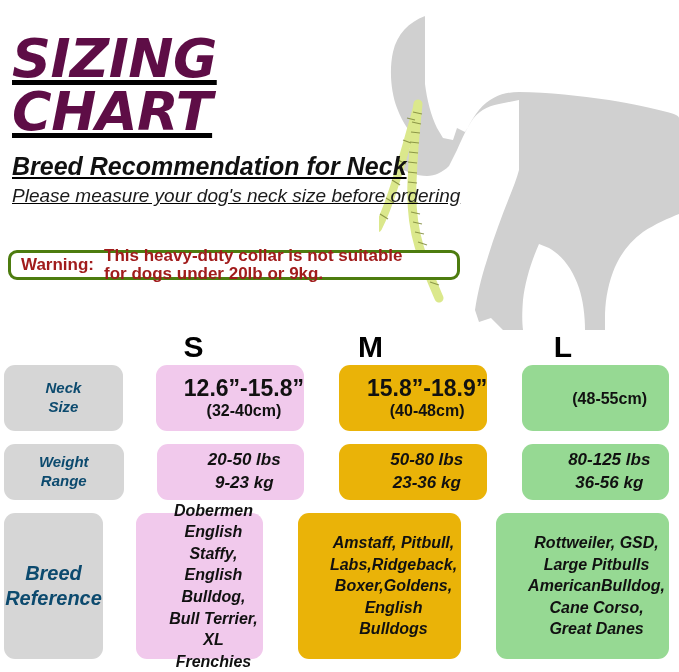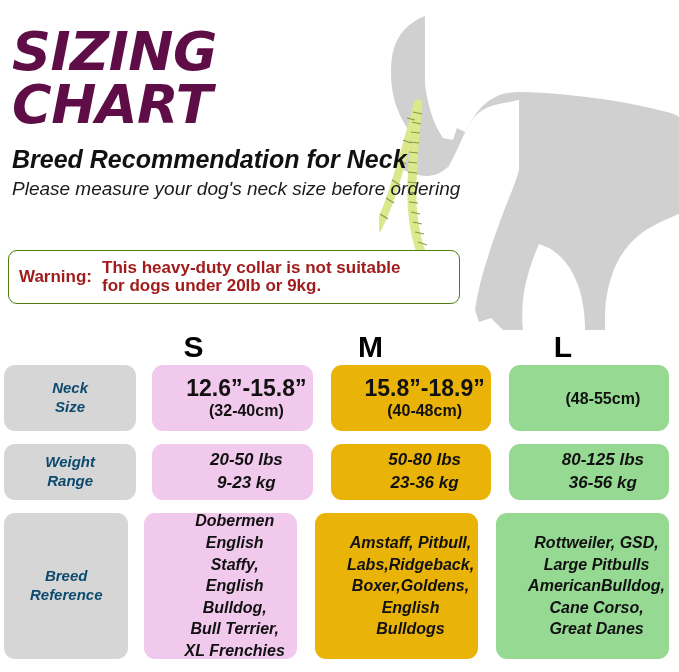--- a/index.html
+++ b/index.html
@@ -24,23 +24,24 @@
     width: 300px;
     height: 330px;
     z-index: 0;
     pointer-events: none;
   }
 
   
   #header-block {
     position: absolute;
     left: 12px;
-    top: 26px;
+    top: 33px;
     z-index: 2;
     width: 470px;
+    text-decoration: underline;
   }
   #sizing-title {
     font-family: "DejaVu Sans", sans-serif;
     font-weight: bold;
     font-style: italic;
     font-size: 54px;
     line-height: 0.98em;
     letter-spacing: -0.5px;
     color: #5e0d46;
     margin: 0;
@@ -64,23 +65,23 @@
     color: #1a1a1a;
     margin: 5px 0 0 0;
   }
 
   
   #warning-box {
     position: absolute;
     left: 8px;
     top: 250px;
     width: 452px;
-    height: 54px;
+    height: 30px;
     box-sizing: border-box;
-    border: 1px solid #4d7c0f;
+    border: 3px solid #4d7c0f;
     border-radius: 9px;
     background: #ffffff;
     display: flex;
     align-items: center;
     padding: 0 6px 0 10px;
     z-index: 3;
   }
   #warning-label {
     font-family: "Liberation Sans", sans-serif;
     font-weight: bold;
@@ -149,21 +150,21 @@
     font-size: 15px;
     line-height: 1.25em;
     color: #0c4a6e;
     white-space: pre-line;
     flex: 1;
   }
   .cell-s { background: #f1c9ec; }
   .cell-m { background: #eab308; }
   .cell-l { background: #96d993; }
   .cell-data {
-    margin: 3px 10px 3px 8px;
+    margin: 3px 10px 3px 25px;
     flex: 1;
     padding-left: 28px;
   }
 
   
   #neck-row { height: 72px; }
   .neck-main {
     font-family: "Liberation Sans", sans-serif;
     font-weight: bold;
     font-size: 23px;
@@ -196,21 +197,21 @@
   .breed-text {
     font-family: "Liberation Sans", sans-serif;
     font-weight: bold;
     font-style: italic;
     font-size: 16px;
     line-height: 1.35em;
     color: #111;
     white-space: pre-line;
     padding: 0 4px;
   }
-  #breed-row .cell-label { font-size: 15px; }
+  #breed-row .cell-label { font-size: 20px; }
 </style>
 </head>
 <body>
 
 <svg id="dog-illustration" viewBox="0 0 300 330" xmlns="http://www.w3.org/2000/svg">
 
   <path fill="#d0d0d0" d="M 46 0
            L 46 16
            C 30 22, 18 34, 14 52
            C 10 70, 12 92, 18 108

